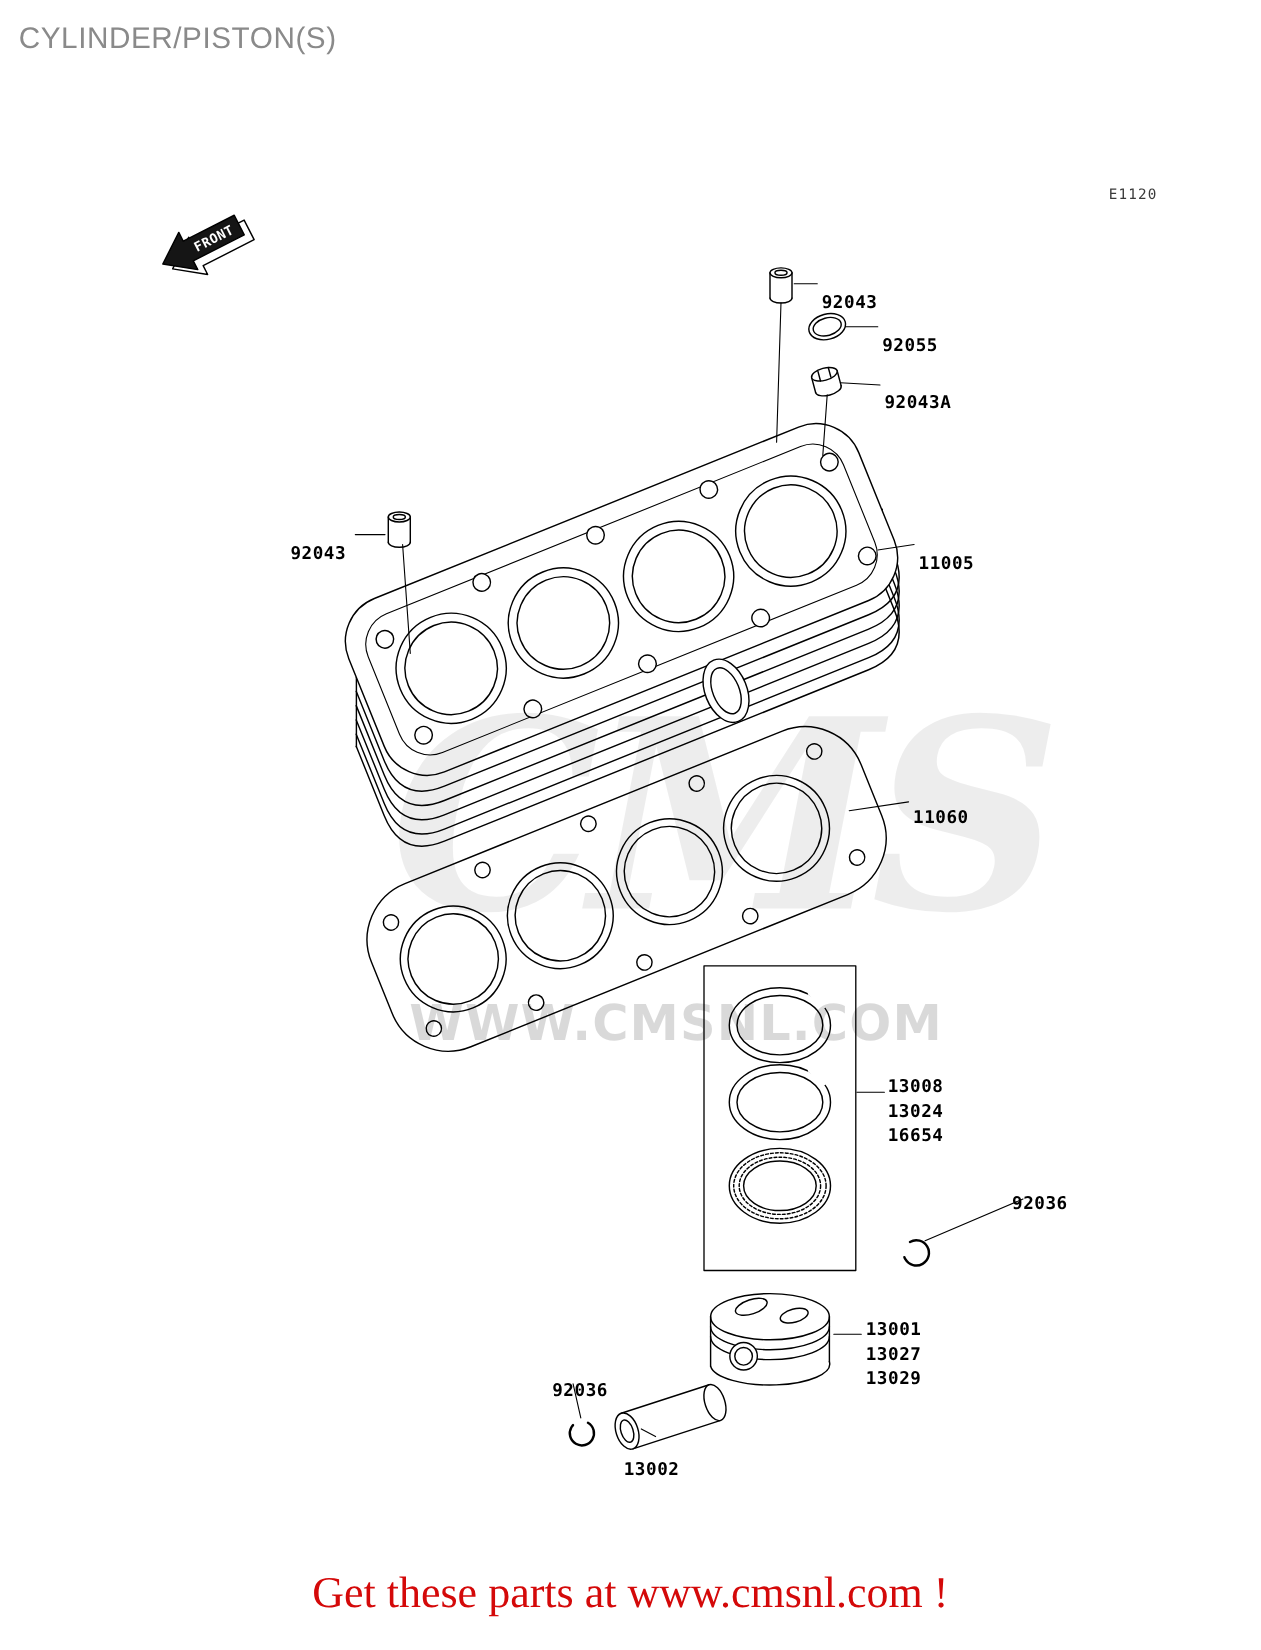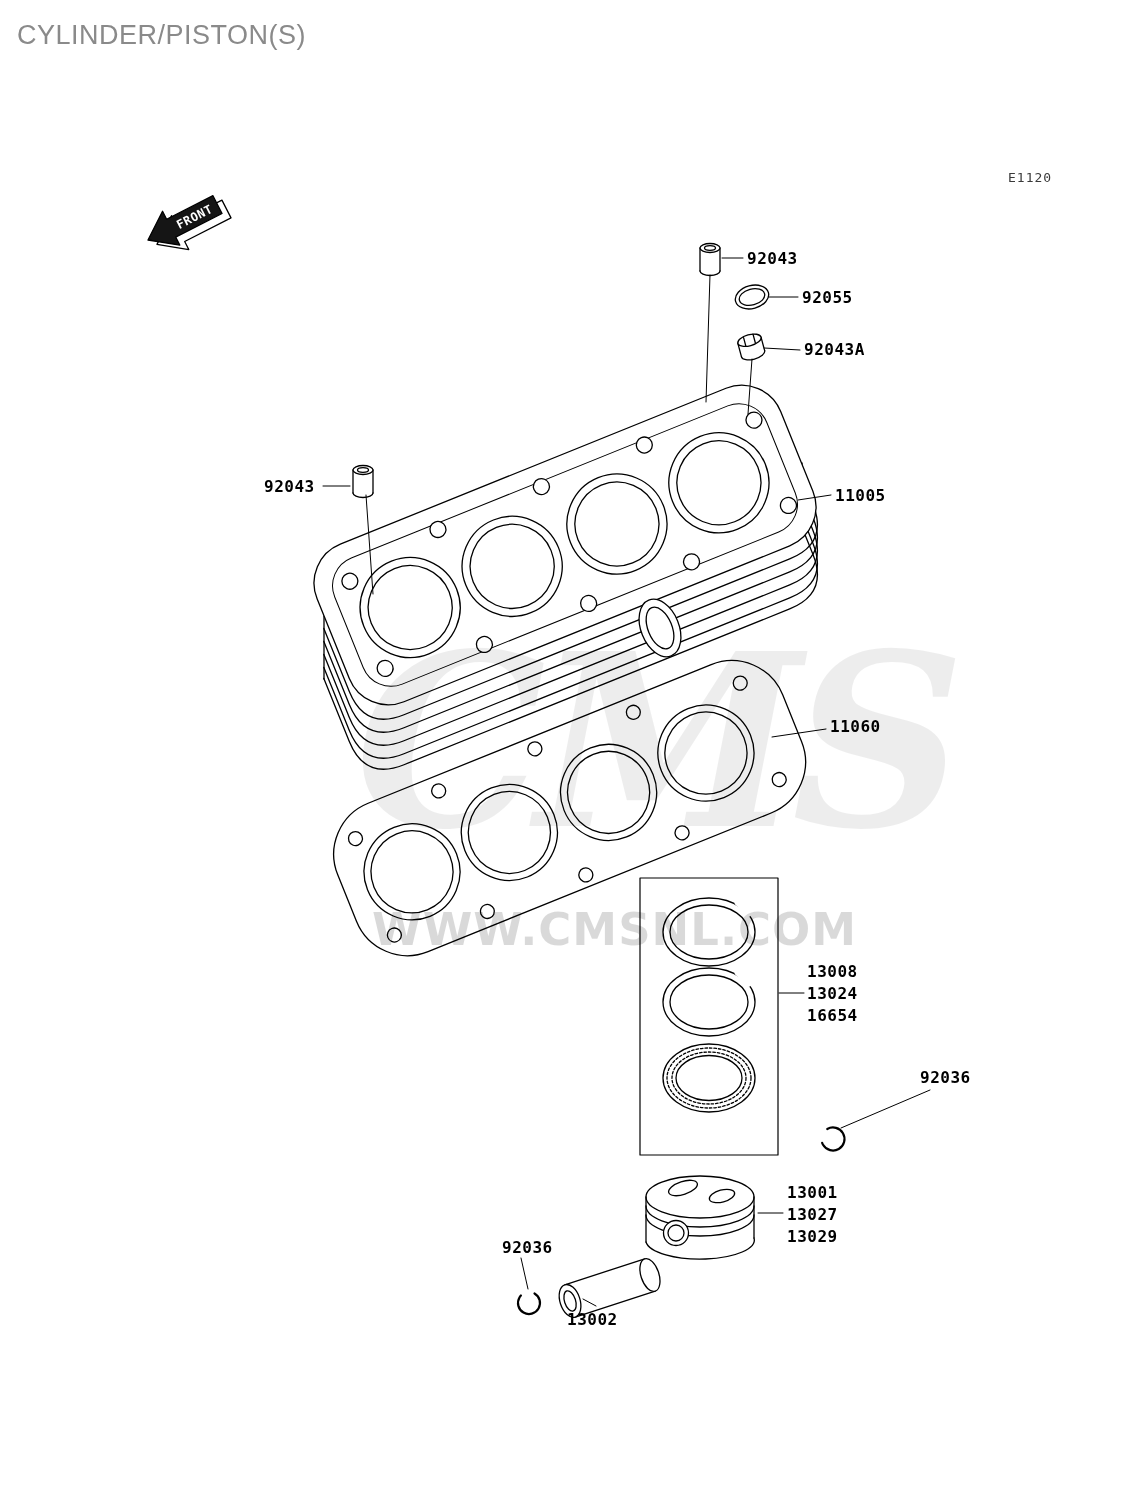--- a/index.html
+++ b/index.html
@@ -4,21 +4,21 @@
 <style>
   * { box-sizing: border-box; margin: 0; padding: 0; }
   html, body { width: 1146px; height: 1500px; background: #ffffff; font-family: "Liberation Sans", sans-serif; }
   #stage { position: relative; width: 1146px; height: 1500px; overflow: hidden; background: #fff; border-radius: 30px; }
 
   .page-title { position: absolute; left: 17px; top: 20px; font-size: 27px; color: #8a8a8a; letter-spacing: 0.5px; }
   .ecode { position: absolute; left: 1008px; top: 170px; font-family: "DejaVu Sans Mono", monospace; font-size: 13px; color: #3a3a3a; letter-spacing: 1px; }
 
   svg.diagram { position: absolute; left: 0; top: 0; }
 
-  .plabel { position: absolute; font-family: "DejaVu Sans Mono", monospace; font-weight: bold; font-size: 16px; letter-spacing: 0.5px; color: #000; cursor: pointer; white-space: nowrap; }
+  .plabel { position: absolute; font-family: "DejaVu Sans Mono", monospace; font-weight: bold; font-size: 16px; letter-spacing: 0.5px; color: #000; cursor: pointer; white-space: nowrap; margin-top: 16px; }
 
   .wm-logo { position: absolute; left: 355px; top: 575px; font-family: "DejaVu Serif", serif; font-style: italic; font-weight: bold; font-size: 240px; color: rgba(0,0,0,0.07); letter-spacing: -10px; pointer-events: none; margin-top: 26px; }
   .wm-site { position: absolute; left: 372px; top: 903px; font-family: "DejaVu Sans", sans-serif; font-weight: bold; font-size: 45px; color: rgba(0,0,0,0.15); letter-spacing: 1px; pointer-events: none; }
 
   .footer { position: absolute; left: 0; top: 1424px; width: 100%; text-align: center; font-family: "Liberation Serif", serif; font-size: 40px; color: #d40909; cursor: pointer; }
 </style>
 </head>
 <body>
 
 <div id="stage">
@@ -207,14 +207,15 @@
   <div class="plabel" style="left:920px;top:1068px">92036</div>
   <div class="plabel" style="left:787px;top:1183px">13001</div>
   <div class="plabel" style="left:787px;top:1205px">13027</div>
   <div class="plabel" style="left:787px;top:1227px">13029</div>
   <div class="plabel" style="left:502px;top:1238px">92036</div>
   <div class="plabel" style="left:567px;top:1310px">13002</div>
 
   <div class="wm-logo">CMS</div>
   <div class="wm-site">WWW.CMSNL.COM</div>
 
+  <div class="footer">Get these parts at www.cmsnl.com !</div>
 
 </div>
 
 </body></html>

